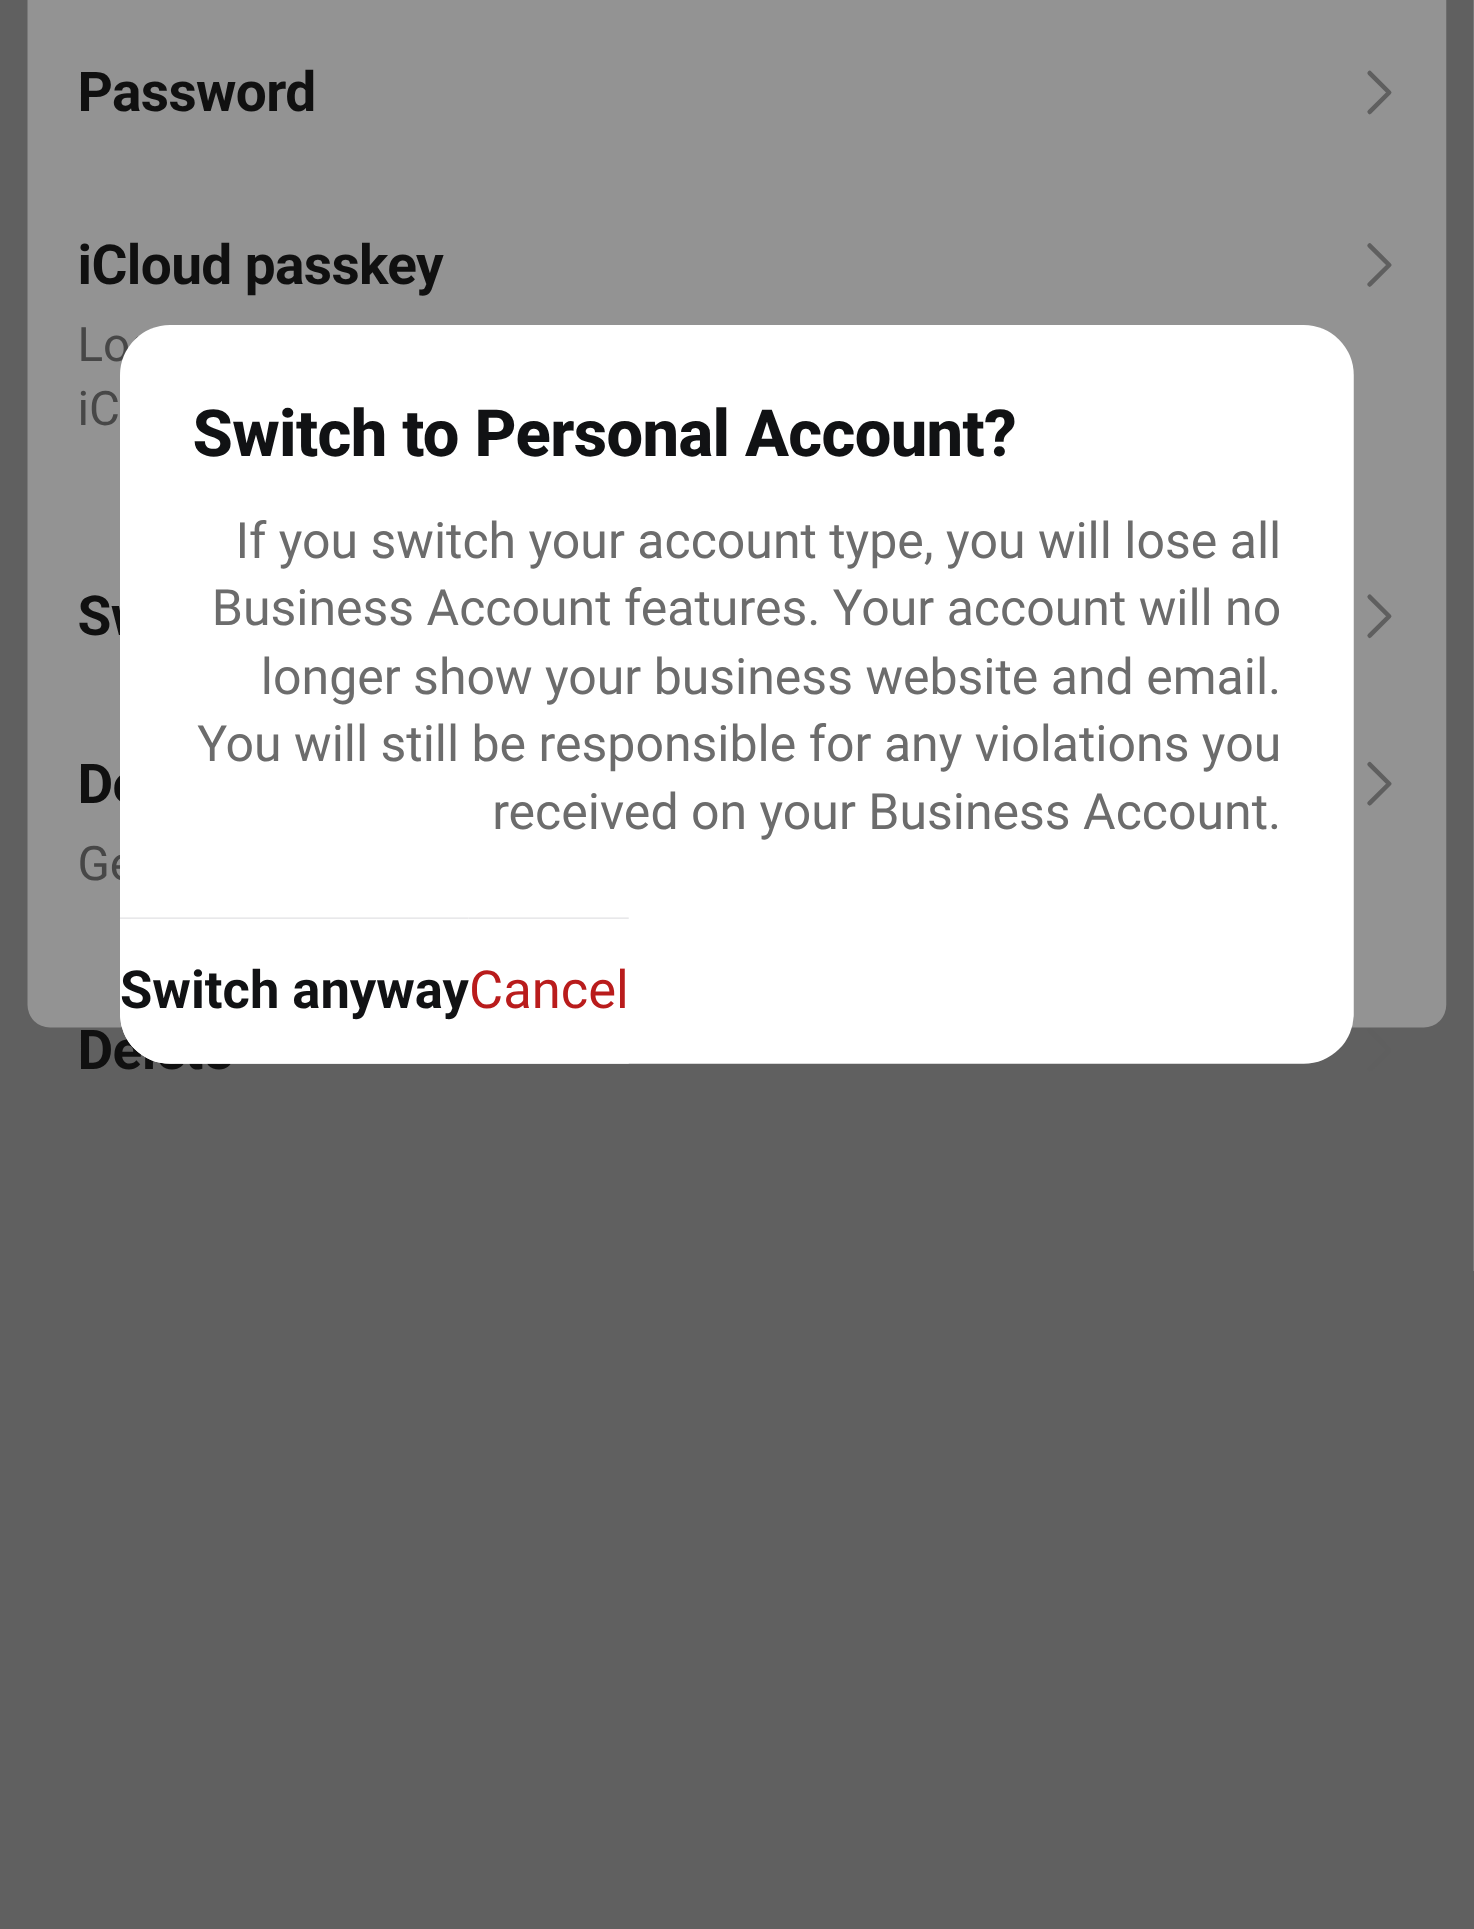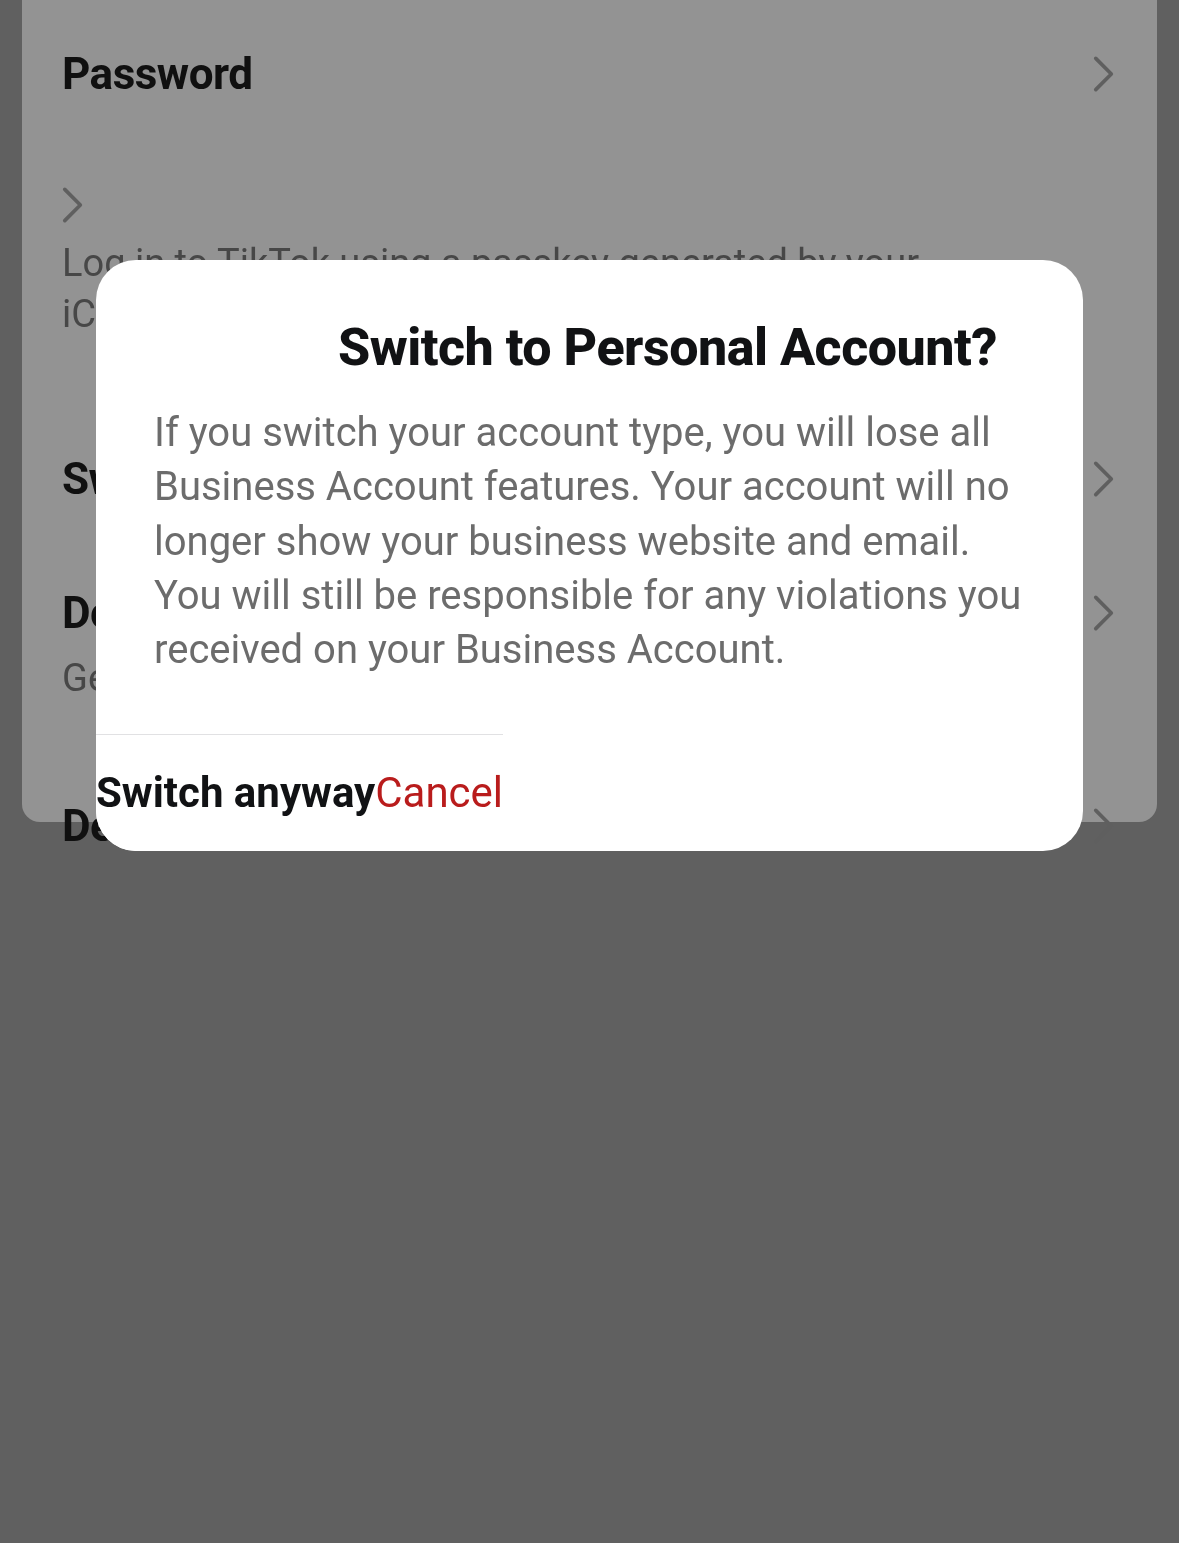--- a/index.html
+++ b/index.html
@@ -87,34 +87,34 @@
       left: 96px;
       right: 96px;
       top: 260px;
       background: #ffffff;
       border-radius: 40px;
       overflow: hidden;
     }
 
     .dialog-header {
       padding: 58px 86px 0 58px;
-      text-align: right;
+      text-align: left;
     }
 
     .dialog-title {
       font-size: 52px;
       font-weight: 800;
       color: #111214;
       letter-spacing: -0.5px;
       line-height: 1.15;
     }
 
     .dialog-body {
       padding: 28px 58px 56px 58px;
-      text-align: left;
+      text-align: right;
     }
 
     .dialog-message {
       font-size: 40px;
       line-height: 1.36;
       color: #6c6c6c;
       font-weight: 400;
     }
 
     .dialog-actions {
@@ -153,20 +153,21 @@
     <div class="row row-password">
       <span class="row-title">Password</span>
       <span class="chevron">
         <svg viewBox="0 0 24 40">
             <polyline points="3,3 20,20 3,37" fill="none" stroke="#9a9a9a" stroke-width="4" stroke-linecap="round" stroke-linejoin="round"></polyline>
           </svg>
       </span>
     </div>
 
     <div class="row row-icloud">
+      <span class="row-title">iCloud passkey</span>
       <span class="chevron">
         <svg viewBox="0 0 24 40">
             <polyline points="3,3 20,20 3,37" fill="none" stroke="#9a9a9a" stroke-width="4" stroke-linecap="round" stroke-linejoin="round"></polyline>
           </svg>
       </span>
     </div>
     <div class="row-sub">
       <span>Log in to TikTok using a passkey generated by your</span><br>
       <span>iCloud</span>
     </div>

